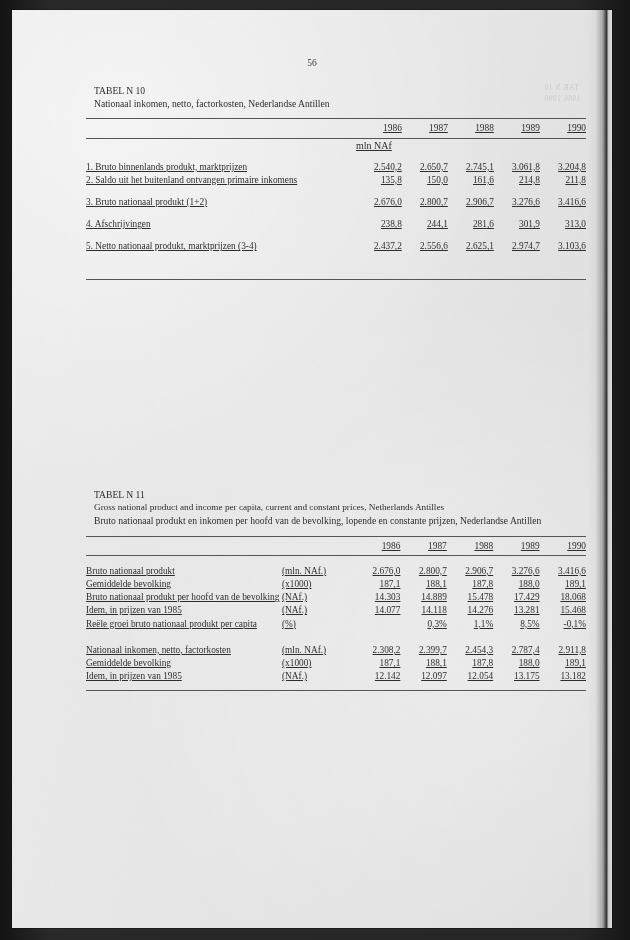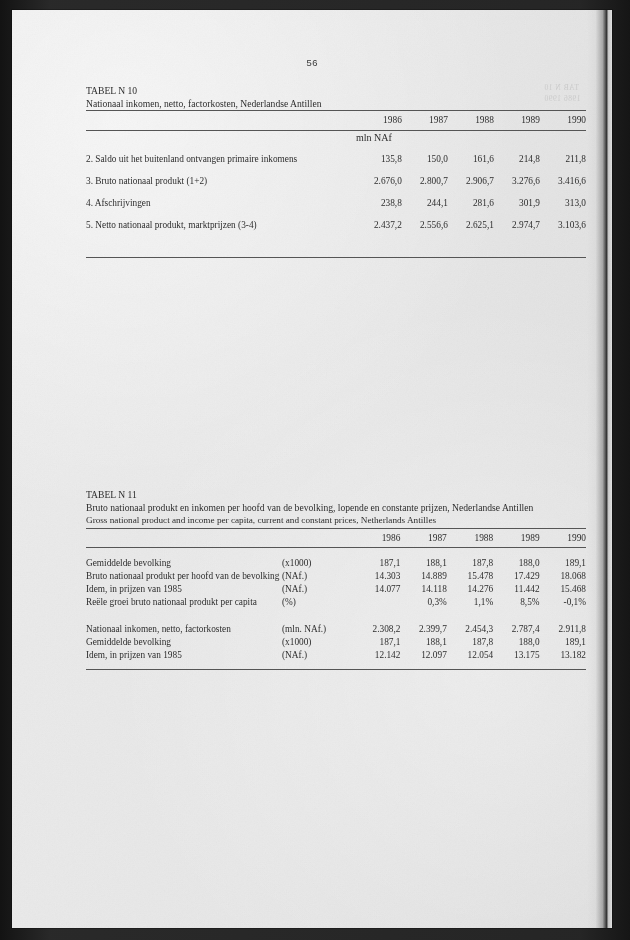--- a/index.html
+++ b/index.html
@@ -96,45 +96,47 @@
   }
 
   .page-number {
     position: absolute;
     top: 48px;
     left: 0;
     width: 600px;
     text-align: center;
     font-size: 9.5px;
     color: #3a3a3a;
-    font-family: Liberation Mono, monospace;
   }
 
   .block {
     position: absolute;
     left: 74px;
     width: 500px;
   }
   #table-n10-block { top: 74px; }
   #table-n11-block { top: 478px; }
 
   .tbl-caption {
     font-size: 9.6px;
     line-height: 13.2px;
     color: #2d2d2d;
     white-space: nowrap;
+    margin-left: 8px;
   }
   .tbl-caption .cap-line { display: block; }
   .cap-sub { font-size: 9.2px; }
 
   table.stat {
     border-collapse: collapse;
     width: 500px;
+    margin-top: 8px;
     font-size: 9.3px;
     color: #2d2d2d;
+    text-decoration: underline;
   }
   table.stat td, table.stat th {
     padding: 0;
     font-weight: normal;
     vertical-align: baseline;
     line-height: 13.2px;
   }
 
   
   .rule-top td  { border-top: 1.3px solid #555; height: 3px; }
@@ -229,20 +231,28 @@
             <tr class="rule-mid">
               <td colspan="6"></td>
             </tr>
             <tr class="unit-row">
               <td class="c-label"></td>
               <td class="c-val unit-note" style="text-align:left;padding-left:6px">mln NAf</td>
               <td colspan="4"></td>
             </tr>
 
             <tr>
+              <td class="c-label">1. Bruto binnenlands produkt, marktprijzen</td>
+              <td class="c-val num">2.540,2</td>
+              <td class="c-val num">2.650,7</td>
+              <td class="c-val num">2.745,1</td>
+              <td class="c-val num">3.061,8</td>
+              <td class="c-val num">3.204,8</td>
+            </tr>
+            <tr>
               <td class="c-label">2. Saldo uit het buitenland ontvangen primaire inkomens</td>
               <td class="c-val num">135,8</td>
               <td class="c-val num">150,0</td>
               <td class="c-val num">161,6</td>
               <td class="c-val num">214,8</td>
               <td class="c-val num">211,8</td>
             </tr>
 
             <tr class="spacer-row">
                 <td colspan="6"></td>
@@ -300,22 +310,22 @@
                 <td colspan="6"></td>
               </tr>
           </tbody>
         </table>
       </div>
 
       <div class="block" id="table-n11-block">
 
         <div class="tbl-caption">
           <span class="cap-line">TABEL N 11</span>
+          <span class="cap-line cap-sub">Gross national product and income per capita, current and constant prices, Netherlands Antilles</span>
           <span class="cap-line">Bruto nationaal produkt en inkomen per hoofd van de bevolking, lopende en constante prijzen, Nederlandse Antillen</span>
-          <span class="cap-line cap-sub">Gross national product and income per capita, current and constant prices, Netherlands Antilles</span>
         </div>
 
         <table class="stat" id="tbl-n11">
           <colgroup>
             <col class="c-label">
               <col class="c-unit">
             <col class="c-val">
               <col class="c-val">
               <col class="c-val">
             <col class="c-val">
@@ -335,20 +345,29 @@
               <th class="c-val num">1990</th>
             </tr>
             <tr class="rule-mid">
               <td colspan="7"></td>
             </tr>
             <tr class="spacer-row">
                 <td colspan="7"></td>
               </tr>
 
             <tr>
+              <td class="c-label">Bruto nationaal produkt</td>
+              <td class="c-unit">(mln. NAf.)</td>
+              <td class="c-val num">2.676,0</td>
+              <td class="c-val num">2.800,7</td>
+              <td class="c-val num">2.906,7</td>
+              <td class="c-val num">3.276,6</td>
+              <td class="c-val num">3.416,6</td>
+            </tr>
+            <tr>
               <td class="c-label">Gemiddelde bevolking</td>
               <td class="c-unit">(x1000)</td>
               <td class="c-val num">187,1</td>
               <td class="c-val num">188,1</td>
               <td class="c-val num">187,8</td>
               <td class="c-val num">188,0</td>
               <td class="c-val num">189,1</td>
             </tr>
             <tr>
               <td class="c-label">Bruto nationaal produkt per hoofd van de bevolking</td>
@@ -358,21 +377,21 @@
               <td class="c-val num">15.478</td>
               <td class="c-val num">17.429</td>
               <td class="c-val num">18.068</td>
             </tr>
             <tr>
               <td class="c-label">Idem, in prijzen van 1985</td>
               <td class="c-unit">(NAf.)</td>
               <td class="c-val num">14.077</td>
               <td class="c-val num">14.118</td>
               <td class="c-val num">14.276</td>
-              <td class="c-val num">11.442</td>
+              <td class="c-val num">13.281</td>
               <td class="c-val num">15.468</td>
             </tr>
             <tr>
               <td class="c-label">Reële groei bruto nationaal produkt per capita</td>
               <td class="c-unit">(%)</td>
               <td class="c-val num"></td>
               <td class="c-val num">0,3%</td>
               <td class="c-val num">1,1%</td>
               <td class="c-val num">8,5%</td>
               <td class="c-val num">-0,1%</td>

